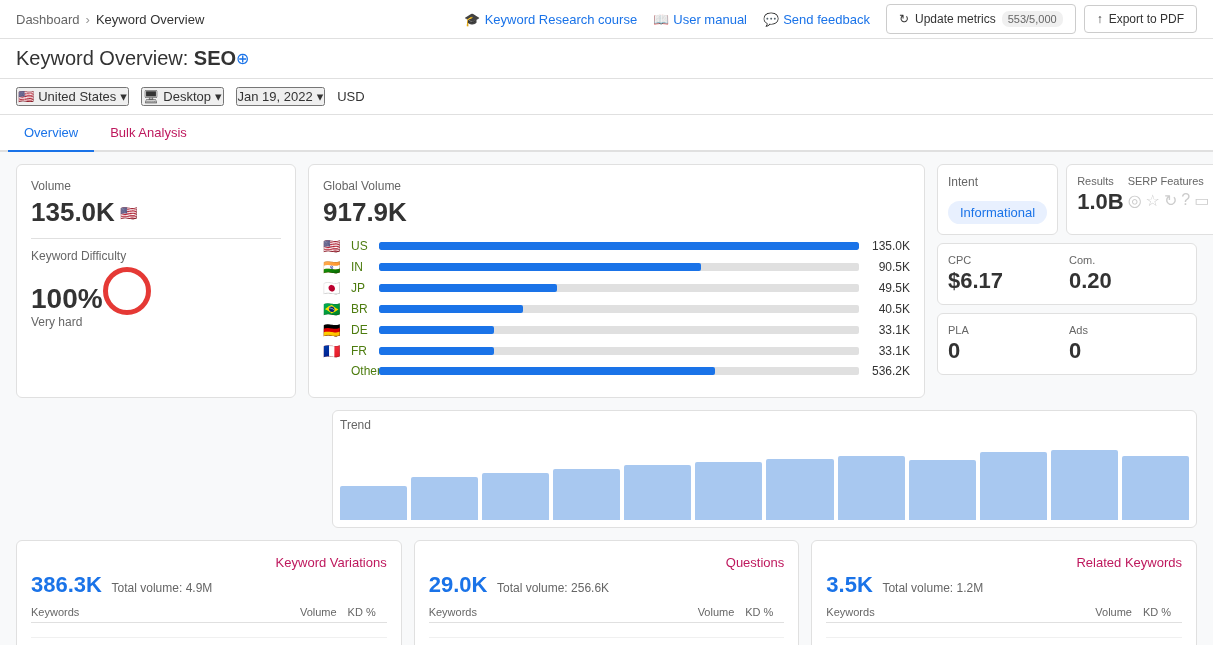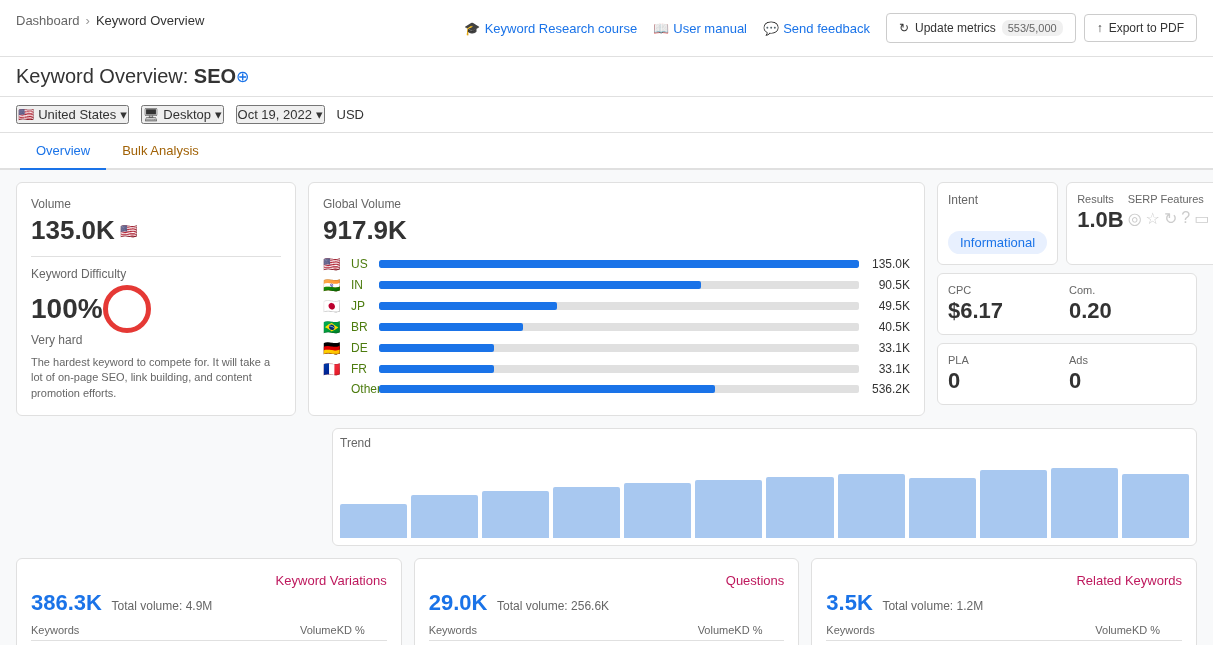--- a/index.html
+++ b/index.html
@@ -1,20 +1,20 @@
 <!DOCTYPE html>
 <html><head>
   <meta charset="utf-8">
   <style>
     * { box-sizing: border-box; margin: 0; padding: 0; }
     body { font-family: Arial, sans-serif; font-size: 13px; color: #333; background: #fff; }
 
     .top-bar {
-      display: flex; align-items: flex-start; justify-content: space-between;
-      padding: 13px 16px; border-bottom: 1px solid #e0e0e0;
+      display: flex; align-items: center; justify-content: space-between;
+      padding: 4px 16px; border-bottom: 1px solid #e0e0e0;
     }
     .breadcrumb { display: flex; align-items: center; gap: 6px; font-size: 13px; color: #666; }
     .breadcrumb a { color: #666; text-decoration: none; }
     .breadcrumb .sep { color: #999; }
     .breadcrumb .current { color: #333; font-weight: 500; }
 
     .top-links { display: flex; align-items: center; gap: 16px; font-size: 13px; color: #1a73e8; }
     .top-links span { display: flex; align-items: center; gap: 4px; cursor: pointer; }
 
     .toolbar { display: flex; align-items: center; gap: 8px; }
@@ -22,59 +22,59 @@
     .btn-export { display: flex; align-items: center; gap: 6px; padding: 6px 12px; border: 1px solid #ccc; border-radius: 4px; background: #fff; font-size: 12px; cursor: pointer; color: #333; }
     .count-badge { background: #f0f0f0; padding: 2px 6px; border-radius: 7px; font-size: 11px; color: #666; }
 
     .page-header { padding: 8px 16px; border-bottom: 1px solid #e0e0e0; display: flex; align-items: center; justify-content: space-between; }
     .page-title { font-size: 20px; font-weight: 400; }
     .page-title strong { font-weight: 700; }
 
     .filters { display: flex; align-items: center; gap: 12px; padding: 8px 16px; border-bottom: 1px solid #e0e0e0; }
     .filter-btn { display: flex; align-items: center; gap: 4px; font-size: 13px; cursor: pointer; color: #333; }
 
-    .tabs { display: flex; gap: 0; padding: 0 20px; border-bottom: 2px solid #e0e0e0; }
-    .tab { padding: 10px 16px; cursor: pointer; font-size: 13px; color: #a16207; border-bottom: 2px solid transparent; margin-bottom: -2px; }
+    .tabs { display: flex; gap: 0; padding: 0 8px; border-bottom: 2px solid #e0e0e0; }
+    .tab { padding: 10px 16px; cursor: pointer; font-size: 13px; color: #be185d; border-bottom: 2px solid transparent; margin-bottom: -2px; }
     .tab.active { color: #1a73e8; border-bottom-color: #1a73e8; font-weight: 500; }
 
     .main-content { padding: 12px 16px; background: #f8f9fa; min-height: 580px; }
 
     .widget { background: #fff; border: 1px solid #e0e0e0; border-radius: 6px; padding: 14px; }
 
     .widget-label { font-size: 12px; color: #666; margin-bottom: 4px; }
     .widget-value { font-size: 26px; font-weight: 700; color: #333; display: flex; align-items: center; gap: 6px; }
     .widget-divider { border: none; border-top: 1px solid #e0e0e0; margin: 10px 0; }
 
-    .kd-section { display: flex; align-items: center; margin-top: 4px; }
+    .kd-section { display: flex; align-items: flex-end; margin-top: 4px; }
     .kd-circle { width: 48px; height: 48px; border-radius: 50%; border: 5px solid #e53935; display: flex; align-items: center; justify-content: center; font-size: 10px; font-weight: 700; color: #e53935; }
     .kd-label { font-size: 12px; color: #666; }
     .kd-desc { font-size: 11px; color: #666; line-height: 1.4; margin-top: 8px; }
 
     
     .gv-value { font-size: 26px; font-weight: 700; margin-bottom: 10px; }
     .country-row { display: flex; align-items: center; gap: 6px; margin-bottom: 5px; font-size: 12px; }
     .country-flag { font-size: 14px; width: 22px; }
     .country-code { width: 22px; color: #4d7c0f; font-size: 12px; }
     .bar-container { flex: 1; height: 8px; background: #e0e0e0; border-radius: 2px; overflow: hidden; }
     .bar-fill { height: 100%; background: #1a73e8; border-radius: 2px; }
     .country-val { width: 45px; text-align: right; font-size: 12px; color: #333; }
 
     
-    .intent-badge { display: inline-block; background: #e8f0fe; color: #1a73e8; padding: 4px 12px; border-radius: 12px; font-size: 13px; font-weight: 500; margin-top: 20px; }
+    .intent-badge { display: inline-block; background: #e8f0fe; color: #1a73e8; padding: 4px 12px; border-radius: 12px; font-size: 13px; font-weight: 500; margin-top: 8px; }
     .metric-label { font-size: 11px; color: #666; margin-bottom: 2px; }
     .metric-value { font-size: 22px; font-weight: 700; }
     .serp-icons { display: flex; gap: 4px; margin-top: 4px; font-size: 16px; color: #ccc; }
     .trend-bars { display: flex; align-items: flex-end; gap: 4px; height: 80px; margin-top: 8px; }
     .trend-bar { flex: 1; background: #a8c8f0; border-radius: 2px 2px 0 0; }
 
     .bottom-widgets { display: grid; grid-template-columns: 1fr 1fr 1fr; gap: 12px; }
     .kw-table-header { display: flex; justify-content: space-between; font-size: 11px; color: #666; padding: 4px 0; border-bottom: 1px solid #e0e0e0; margin-bottom: 2px; }
     .kw-table-header .col-kw { flex: 1; }
     .kw-table-header .col-vol { width: 60px; text-align: right; }
-    .kw-table-header .col-kd { width: 50px; text-align: left; }
+    .kw-table-header .col-kd { width: 50px; text-align: center; }
 
     .kw-row { display: flex; align-items: center; padding: 6px 0; border-bottom: 1px solid #f0f0f0; font-size: 12px; }
 
     .section-title { font-size: 13px; color: #be185d; margin-bottom: 2px; text-align: right; }
     .section-value { font-size: 22px; font-weight: 700; color: #1a73e8; }
     .section-sub { font-size: 12px; color: #666; display: inline; margin-left: 6px; margin-top: 48px; }
   </style>
 </head>
 <body>
 
@@ -128,21 +128,21 @@
     <span>🇺🇸</span>
     <span>United States</span>
     <span>▾</span>
   </button>
   <button class="filter-btn">
     <span>🖥</span>
     <span>Desktop</span>
     <span>▾</span>
   </button>
   <button class="filter-btn">
-    <span>Oct 19, 2022</span>
+    <span>Jan 19, 2022</span>
     <span>▾</span>
   </button>
   <span>USD</span>
 </div>
 
 <div class="tabs">
   <div class="tab active">Overview</div>
   <div class="tab">Bulk Analysis</div>
 </div>
 
@@ -156,21 +156,20 @@
         <span>135.0K</span>
         <span style="font-size:14px;">🇺🇸</span>
       </div>
       <hr class="widget-divider">
       <div class="widget-label">Keyword Difficulty</div>
       <div class="kd-section">
         <div style="font-size:28px; font-weight:700;">100%</div>
         <div class="kd-circle"></div>
       </div>
       <div class="kd-label">Very hard</div>
-      <div class="kd-desc">The hardest keyword to compete for. It will take a lot of on-page SEO, link building, and content promotion efforts.</div>
     </div>
 
     <div class="widget">
       <div class="widget-label">Global Volume</div>
       <div class="gv-value">917.9K</div>
 
       <div class="country-row">
         <span class="country-flag">🇺🇸</span>
         <span class="country-code">US</span>
         <div class="bar-container">

